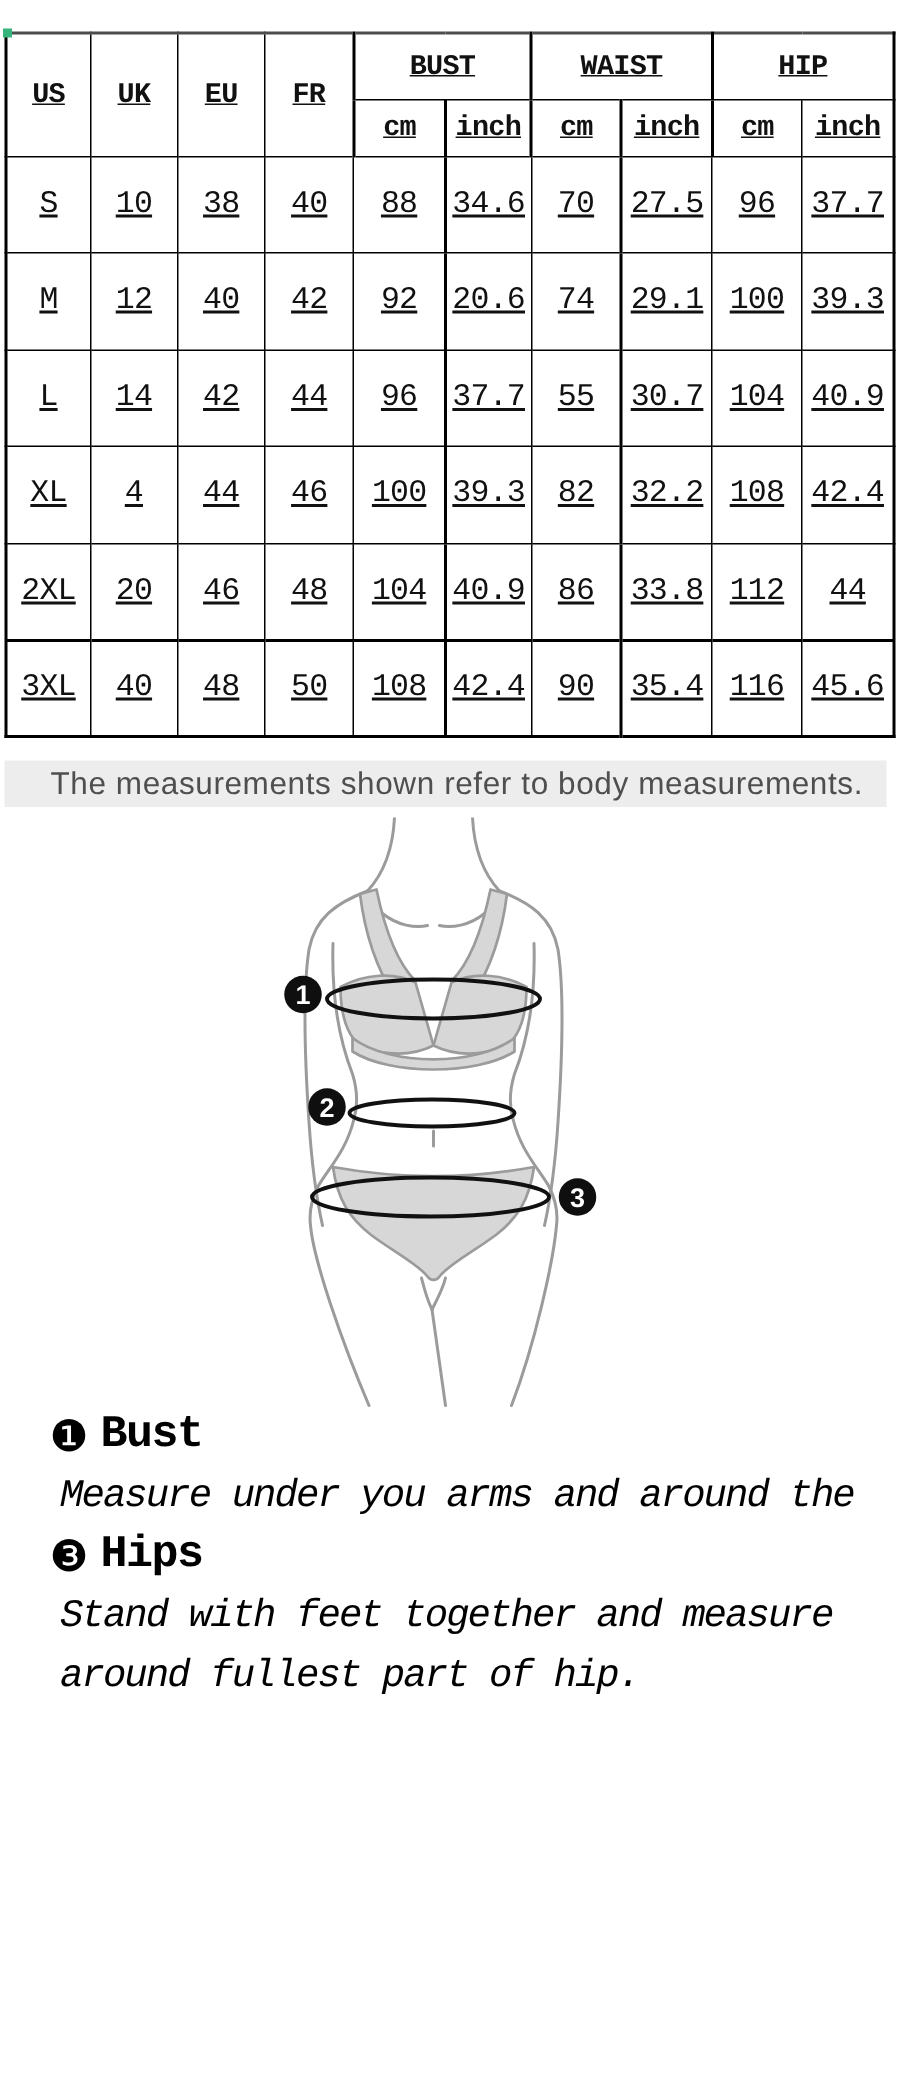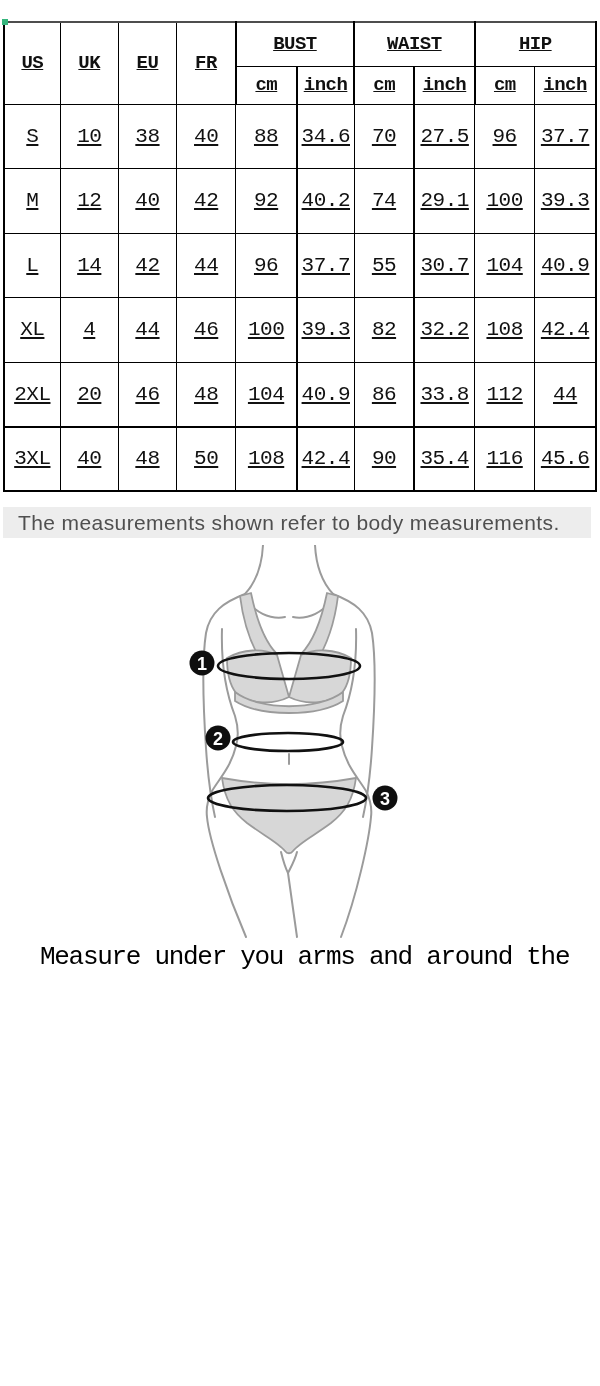--- a/index.html
+++ b/index.html
@@ -39,39 +39,40 @@
   .artifact-dot{position:absolute;left:2px;top:19px;width:6px;height:6px;background:#35b57c;z-index:3;}
   
   .note-bar{
     position:absolute;left:3px;top:507px;width:588px;height:31px;
     background:#ededed;
     color:#4f4f4f;
     font-size:21px;letter-spacing:0.4px;
     line-height:31px;
     padding-left:15px;box-sizing:border-box;
     white-space:nowrap;
+    text-align:center;
   }
   
   .figure-wrap{position:absolute;left:0;top:545px;width:600px;height:395px;}
   
   .instructions{
     position:absolute;left:33px;top:937px;width:560px;
     font-family:"Liberation Mono", monospace;
     color:#000;
   }
   .ih{line-height:40px;height:40px;white-space:nowrap;}
   .badge{
     font-family:"DejaVu Sans", sans-serif;
     font-size:29px;vertical-align:-3px;margin-right:8px;
   }
   .ititle{font-size:30px;font-weight:600;letter-spacing:-1px;}
   .iline{
     font-size:26px;letter-spacing:-1.3px;
     line-height:40px;height:40px;
-    padding-left:7px;white-space:nowrap;
+    padding-left:7px;white-space:nowrap;font-style:italic;
   }
 </style>
 </head>
 <body>
 
 <div class="artifact-dot"></div>
 
 <div class="chart-wrap">
   <table class="size-chart">
     <colgroup>
@@ -117,21 +118,21 @@
           <td class="grp-sep">27.5</td>
           <td>96</td>
           <td>37.7</td>
         </tr>
         <tr>
           <td>M</td>
           <td>12</td>
           <td>40</td>
           <td>42</td>
           <td>92</td>
-          <td class="grp-sep">40.2</td>
+          <td class="grp-sep">20.6</td>
           <td>74</td>
           <td class="grp-sep">29.1</td>
           <td>100</td>
           <td>39.3</td>
         </tr>
         <tr>
           <td>L</td>
           <td>14</td>
           <td>42</td>
           <td>44</td>
@@ -223,15 +224,21 @@
       <circle cx="218" cy="193" r="12.5" fill="#0f0f0f"></circle>
       <text x="218" y="199.5" fill="#ffffff">2</text>
       <circle cx="385" cy="253" r="12.5" fill="#0f0f0f"></circle>
       <text x="385" y="259.5" fill="#ffffff">3</text>
     </g>
   </svg>
 </div>
 
 <div class="instructions" id="instructions">
     <div>
+      <div class="ih"><span class="badge">❶</span><span class="ititle">Bust</span></div>
       <div class="iline">Measure under you arms and around the</div>
     </div>
+    <div>
+      <div class="ih"><span class="badge">❸</span><span class="ititle">Hips</span></div>
+      <div class="iline">Stand with feet together and measure</div>
+      <div class="iline">around fullest part of hip.</div>
+    </div>
   </div>
 
 </body></html>

